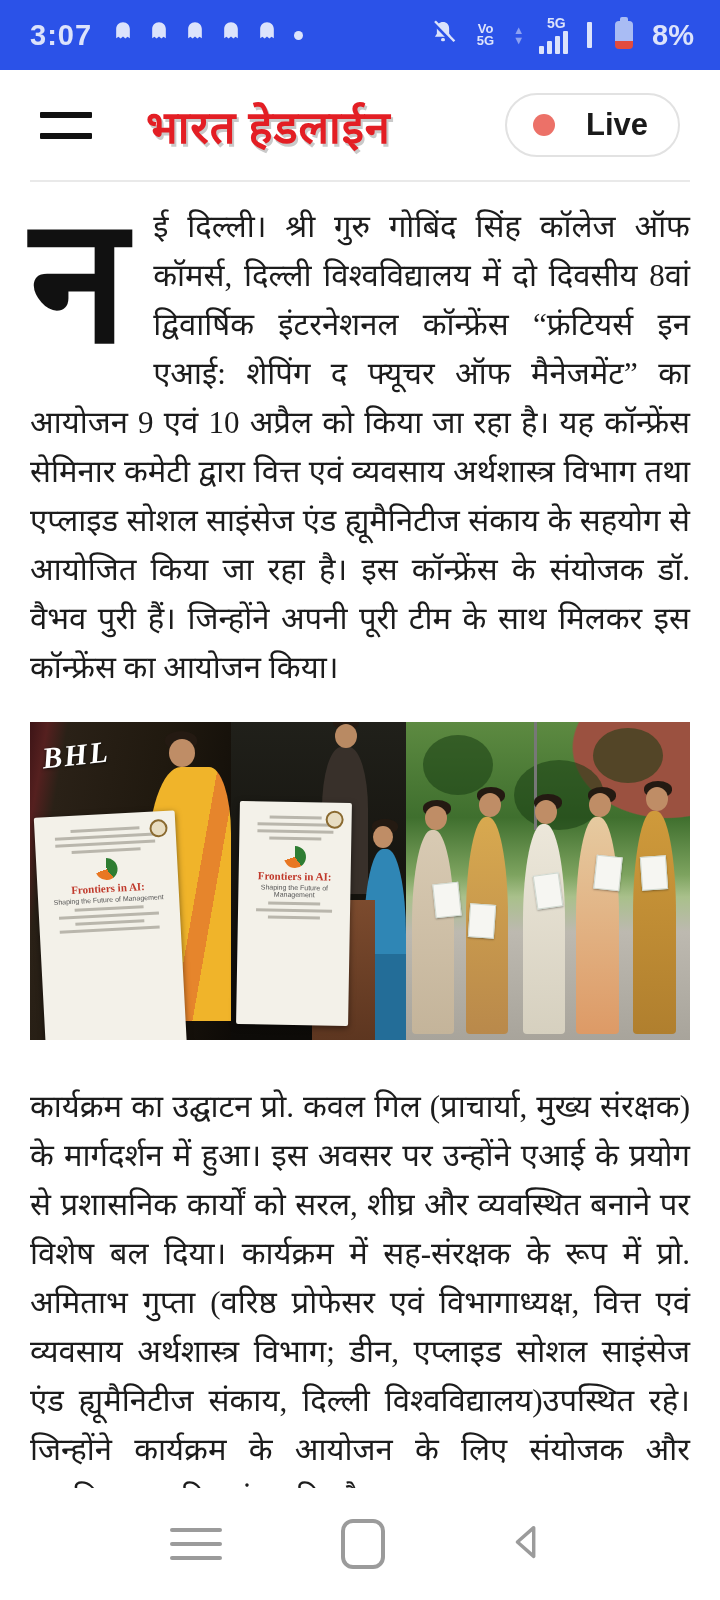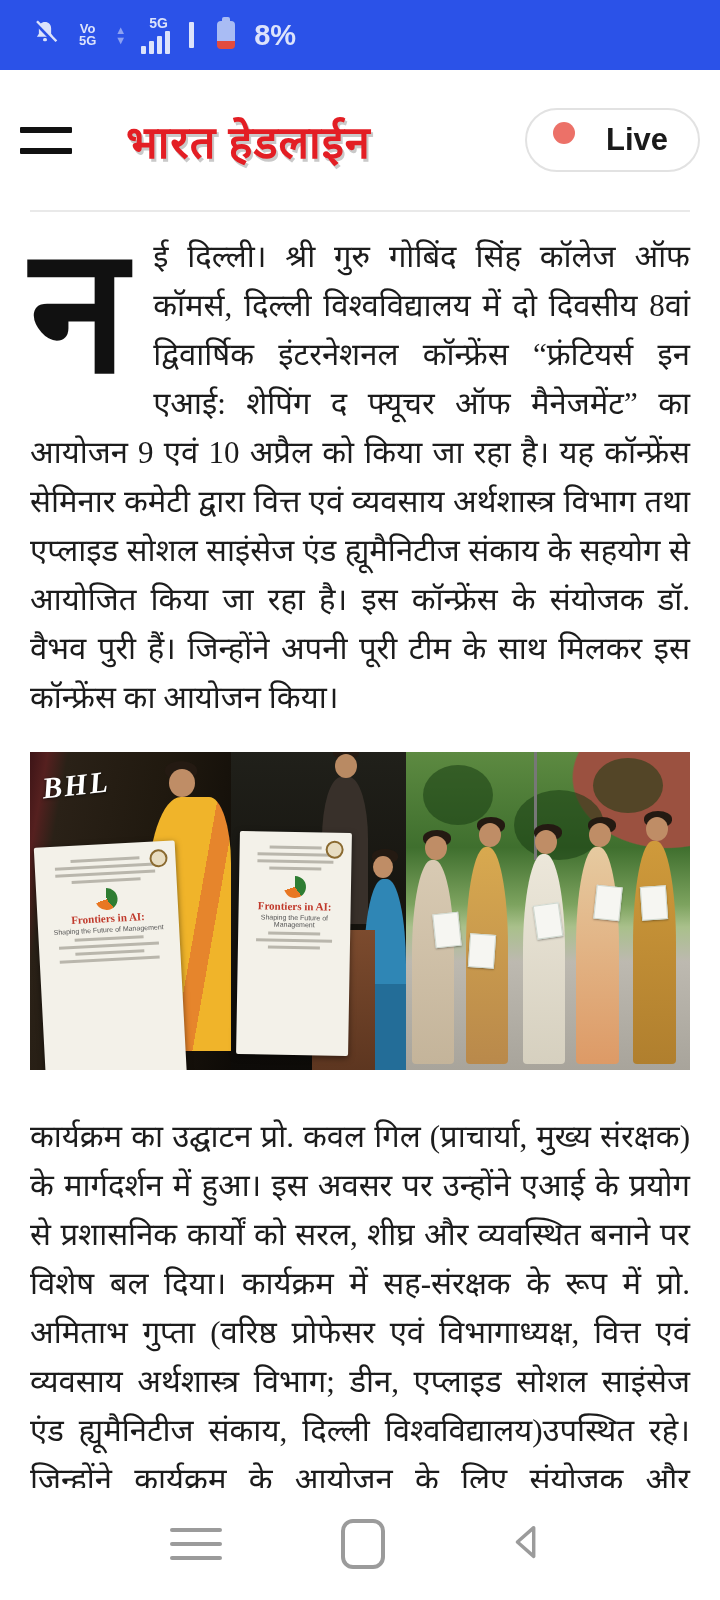--- a/index.html
+++ b/index.html
@@ -24,30 +24,30 @@
   .net-label { position:absolute; top:-2px; left:8px; font-size:14px; font-weight:bold; }
   .bar { width:5px; background:#dce3fb; border-radius:1px; }
   .arrows { font-size:11px; opacity:.55; line-height:10px; margin-right:-4px; }
   .battery { position:relative; width:18px; height:28px; border-radius:4px;
     background:linear-gradient(180deg,#a9bcf4 0 72%, #e34b3e 72% 100%); margin-left:4px; }
   .battery:before { content:""; position:absolute; top:-4px; left:5px; width:8px; height:4px;
     border-radius:2px 2px 0 0; background:#a9bcf4; }
   .sb-pct { font-size:29px; font-weight:bold; }
 
   
-  .appheader { height:140px; background:#fff; display:flex; align-items:center; padding:0 20px; }
+  .appheader { height:110px; background:#fff; display:flex; align-items:center; padding:0 40px; }
   .hamburger { width:52px; display:flex; flex-direction:column; gap:15px; cursor:pointer; }
   .hamburger div { height:6px; background:#111; border-radius:1px; }
   .logo {
     margin-left:54px; font-size:45px; font-weight:bold; color:#e31e24;
     font-family:"Liberation Serif", serif; letter-spacing:1px;
     text-shadow:2px 3px 0 #c9c9c9; white-space:nowrap;
   }
   .live-btn {
-    margin-left:auto; display:flex; gap:31px;
+    margin-left:auto; display:flex; align-items:center; gap:31px;
     border:2px solid #e2e2e2; border-radius:34px; background:#fff;
     padding:12px 30px 12px 26px; cursor:pointer;
   }
   .live-dot { width:22px; height:22px; border-radius:50%; background:#ec7168; }
   .live-label { font-size:31px; font-weight:bold; color:#1a1a1a; }
 
   .divider { height:2px; background:#e9e9e9; margin:0 30px; }
 
   
   .article { padding:20px 30px 0 30px; }
@@ -120,20 +120,39 @@
     padding:0 110px; z-index:5; }
   .nav-menu { width:52px; display:flex; flex-direction:column; gap:10px; cursor:pointer; }
   .nav-menu div { height:4px; background:#9b9b9b; border-radius:2px; }
   .nav-home { width:44px; height:50px; border:4px solid #9b9b9b; border-radius:12px; cursor:pointer; }
   .nav-back { cursor:pointer; }
 </style>
 </head>
 <body>
 
 <div class="statusbar">
+  <div class="sb-left">
+    <span class="sb-time">3:07</span>
+    <span><svg width="26" height="28" viewBox="0 0 24 24">
+          <path fill="#dce3fb" d="M12 2c-3.8 0-6.3 2.8-6.3 6.3v8.6l2.1-1.5 2 1.7 2.2-1.8 2.2 1.8 2-1.7 2.1 1.5V8.3C18.3 4.8 15.8 2 12 2z"></path>
+        </svg></span>
+    <span><svg width="26" height="28" viewBox="0 0 24 24">
+          <path fill="#dce3fb" d="M12 2c-3.8 0-6.3 2.8-6.3 6.3v8.6l2.1-1.5 2 1.7 2.2-1.8 2.2 1.8 2-1.7 2.1 1.5V8.3C18.3 4.8 15.8 2 12 2z"></path>
+        </svg></span>
+    <span><svg width="26" height="28" viewBox="0 0 24 24">
+          <path fill="#dce3fb" d="M12 2c-3.8 0-6.3 2.8-6.3 6.3v8.6l2.1-1.5 2 1.7 2.2-1.8 2.2 1.8 2-1.7 2.1 1.5V8.3C18.3 4.8 15.8 2 12 2z"></path>
+        </svg></span>
+    <span><svg width="26" height="28" viewBox="0 0 24 24">
+          <path fill="#dce3fb" d="M12 2c-3.8 0-6.3 2.8-6.3 6.3v8.6l2.1-1.5 2 1.7 2.2-1.8 2.2 1.8 2-1.7 2.1 1.5V8.3C18.3 4.8 15.8 2 12 2z"></path>
+        </svg></span>
+    <span><svg width="26" height="28" viewBox="0 0 24 24">
+          <path fill="#dce3fb" d="M12 2c-3.8 0-6.3 2.8-6.3 6.3v8.6l2.1-1.5 2 1.7 2.2-1.8 2.2 1.8 2-1.7 2.1 1.5V8.3C18.3 4.8 15.8 2 12 2z"></path>
+        </svg></span>
+    <span class="sb-dot"></span>
+  </div>
   <div class="sb-right">
     <span><svg width="30" height="30" viewBox="0 0 24 24">
           <path fill="#dce3fb" d="M12 3.2c-2.9 0-4.9 2.1-4.9 5v4.3L5.5 15h13l-1.6-2.5V8.2c0-2.9-2-5-4.9-5z"></path>
           <rect x="10.4" y="16" width="3.2" height="2.6" rx="1.3" fill="#dce3fb"></rect>
           <line x1="4.5" y1="3.5" x2="20" y2="19.5" stroke="#2b52e8" stroke-width="3.4"></line>
           <line x1="5.6" y1="2.6" x2="21.1" y2="18.6" stroke="#dce3fb" stroke-width="2"></line>
         </svg></span>
     <span class="volte">
       <span>Vo</span><br>
       <span>5G</span>

